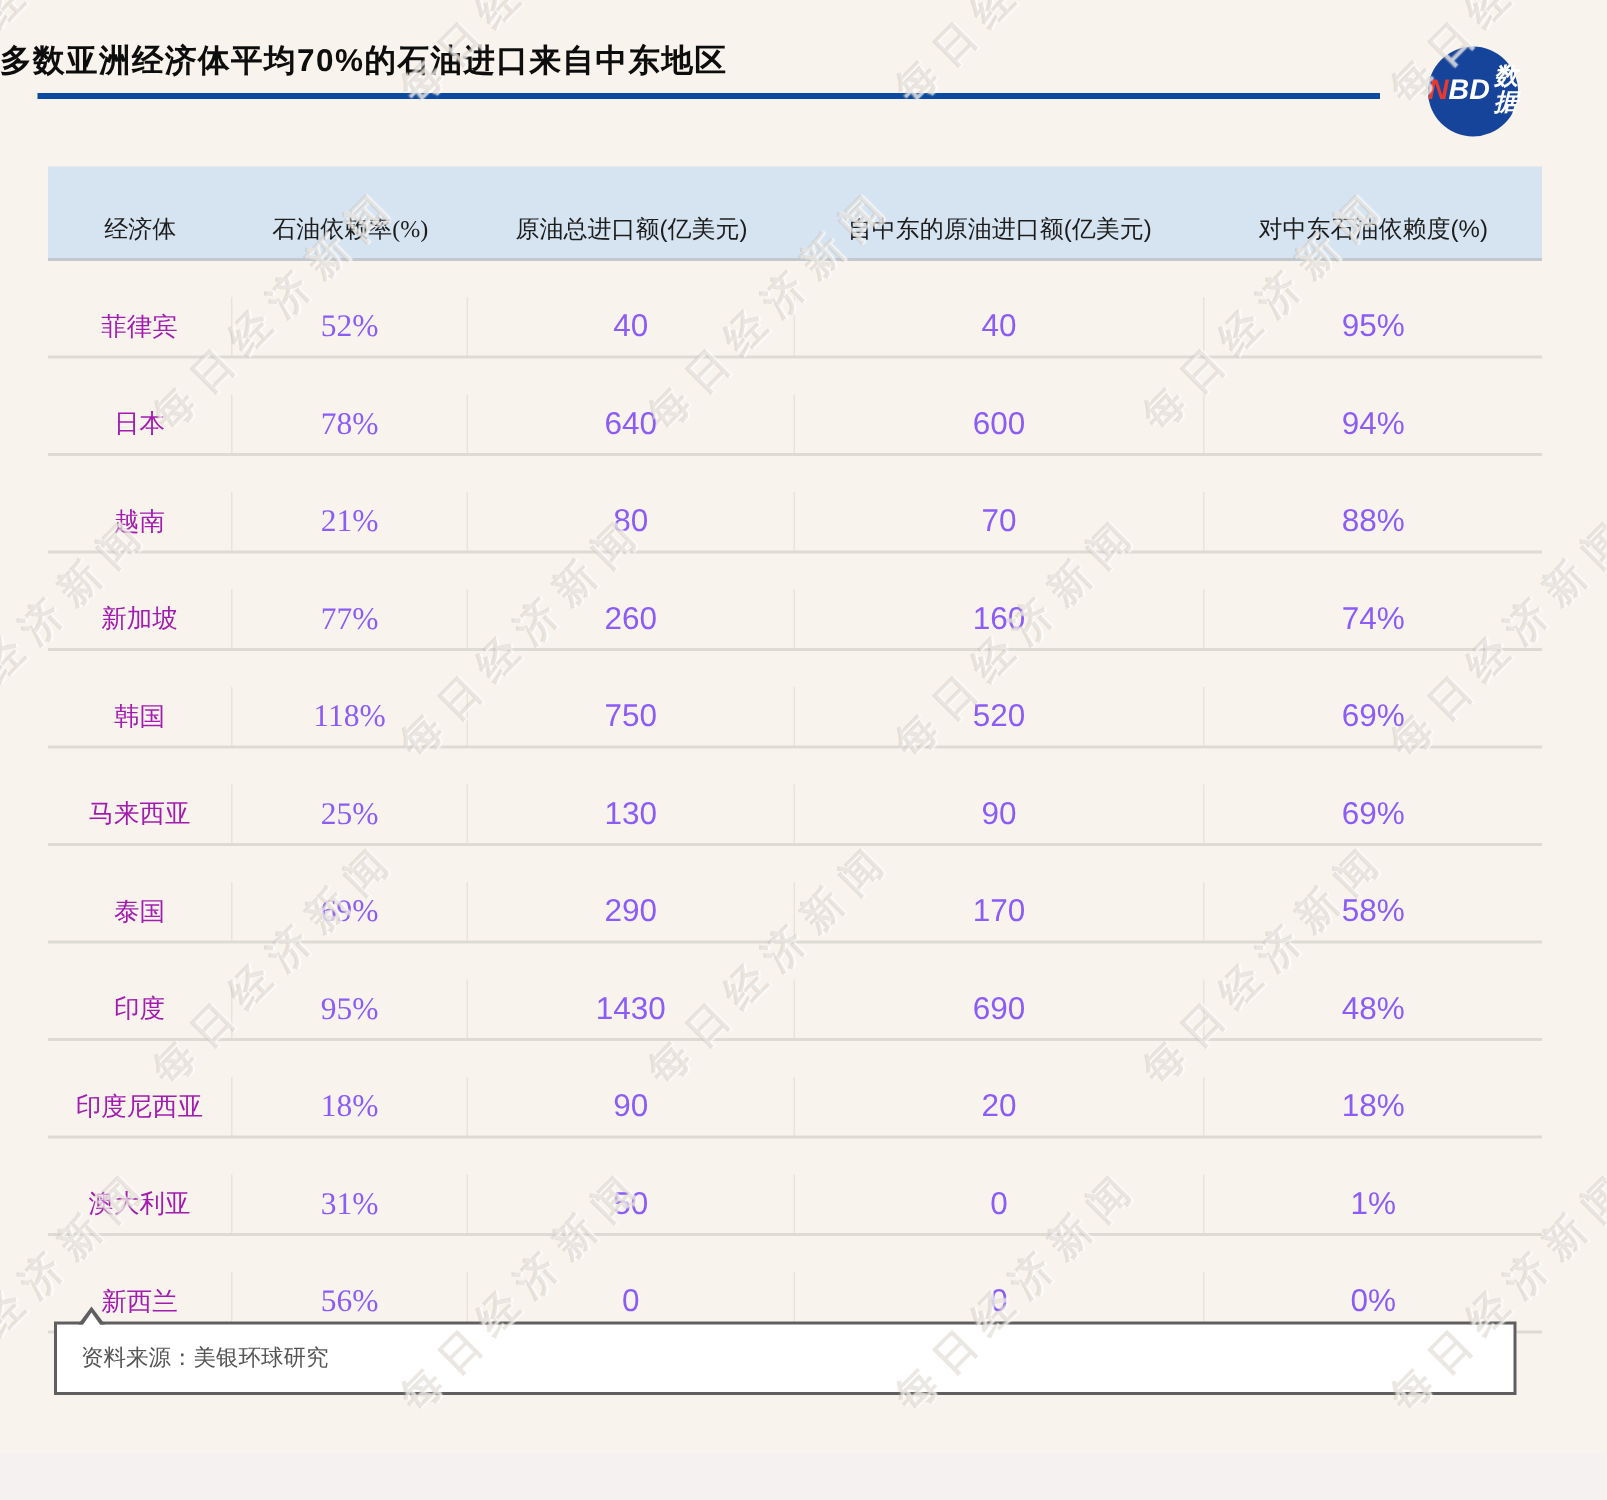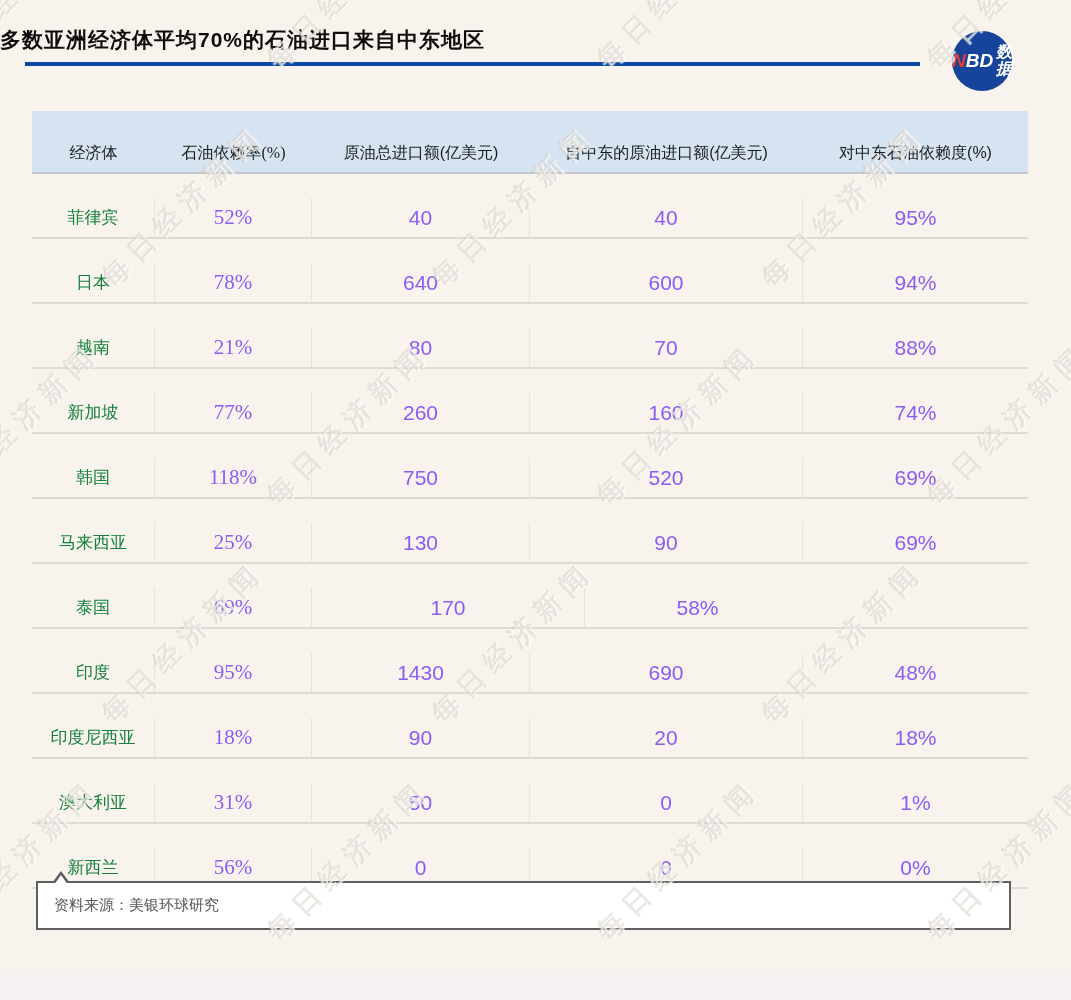--- a/index.html
+++ b/index.html
@@ -34,21 +34,21 @@
     display:flex;height:63px;border-bottom:2px solid #dedbd5;
   }
   .cell{
     display:flex;align-items:center;justify-content:center;text-align:center;
     box-sizing:border-box;
     margin-top:24px;
   }
   .trow .cell{border-right:1px solid rgba(190,185,175,0.28);}
   .trow .cell:last-child{border-right:none;}
   .hcell{font-size:16px;color:#1c1c1c;}
-  .name-cell{font-size:17px;color:#15803d;}
+  .name-cell{font-size:17px;color:#a21caf;}
   .num-cell{font-size:21px;color:#8b5cf6;}
   .c0{width:123px;}.c1{width:157px;font-family:Liberation Serif, serif;}.c2{width:218px;}.c3{width:273px;}.c4{width:225px;}
   
   .source-box{
     position:absolute;left:36px;top:881px;width:975px;height:49px;box-sizing:border-box;
     background:#ffffff;border:2px solid #5f5f5f;
     display:flex;align-items:center;padding-left:16px;
     font-size:15px;color:#555;
   }
   .caret{
@@ -133,20 +133,21 @@
       <div class="trow">
         <div class="cell c0 name-cell">马来西亚</div>
         <div class="cell c1 num-cell">25%</div>
         <div class="cell c2 num-cell">130</div>
         <div class="cell c3 num-cell">90</div>
         <div class="cell c4 num-cell">69%</div>
       </div>
       <div class="trow">
         <div class="cell c0 name-cell">泰国</div>
         <div class="cell c1 num-cell">69%</div>
+        <div class="cell c2 num-cell">290</div>
         <div class="cell c3 num-cell">170</div>
         <div class="cell c4 num-cell">58%</div>
       </div>
       <div class="trow">
         <div class="cell c0 name-cell">印度</div>
         <div class="cell c1 num-cell">95%</div>
         <div class="cell c2 num-cell">1430</div>
         <div class="cell c3 num-cell">690</div>
         <div class="cell c4 num-cell">48%</div>
       </div>

